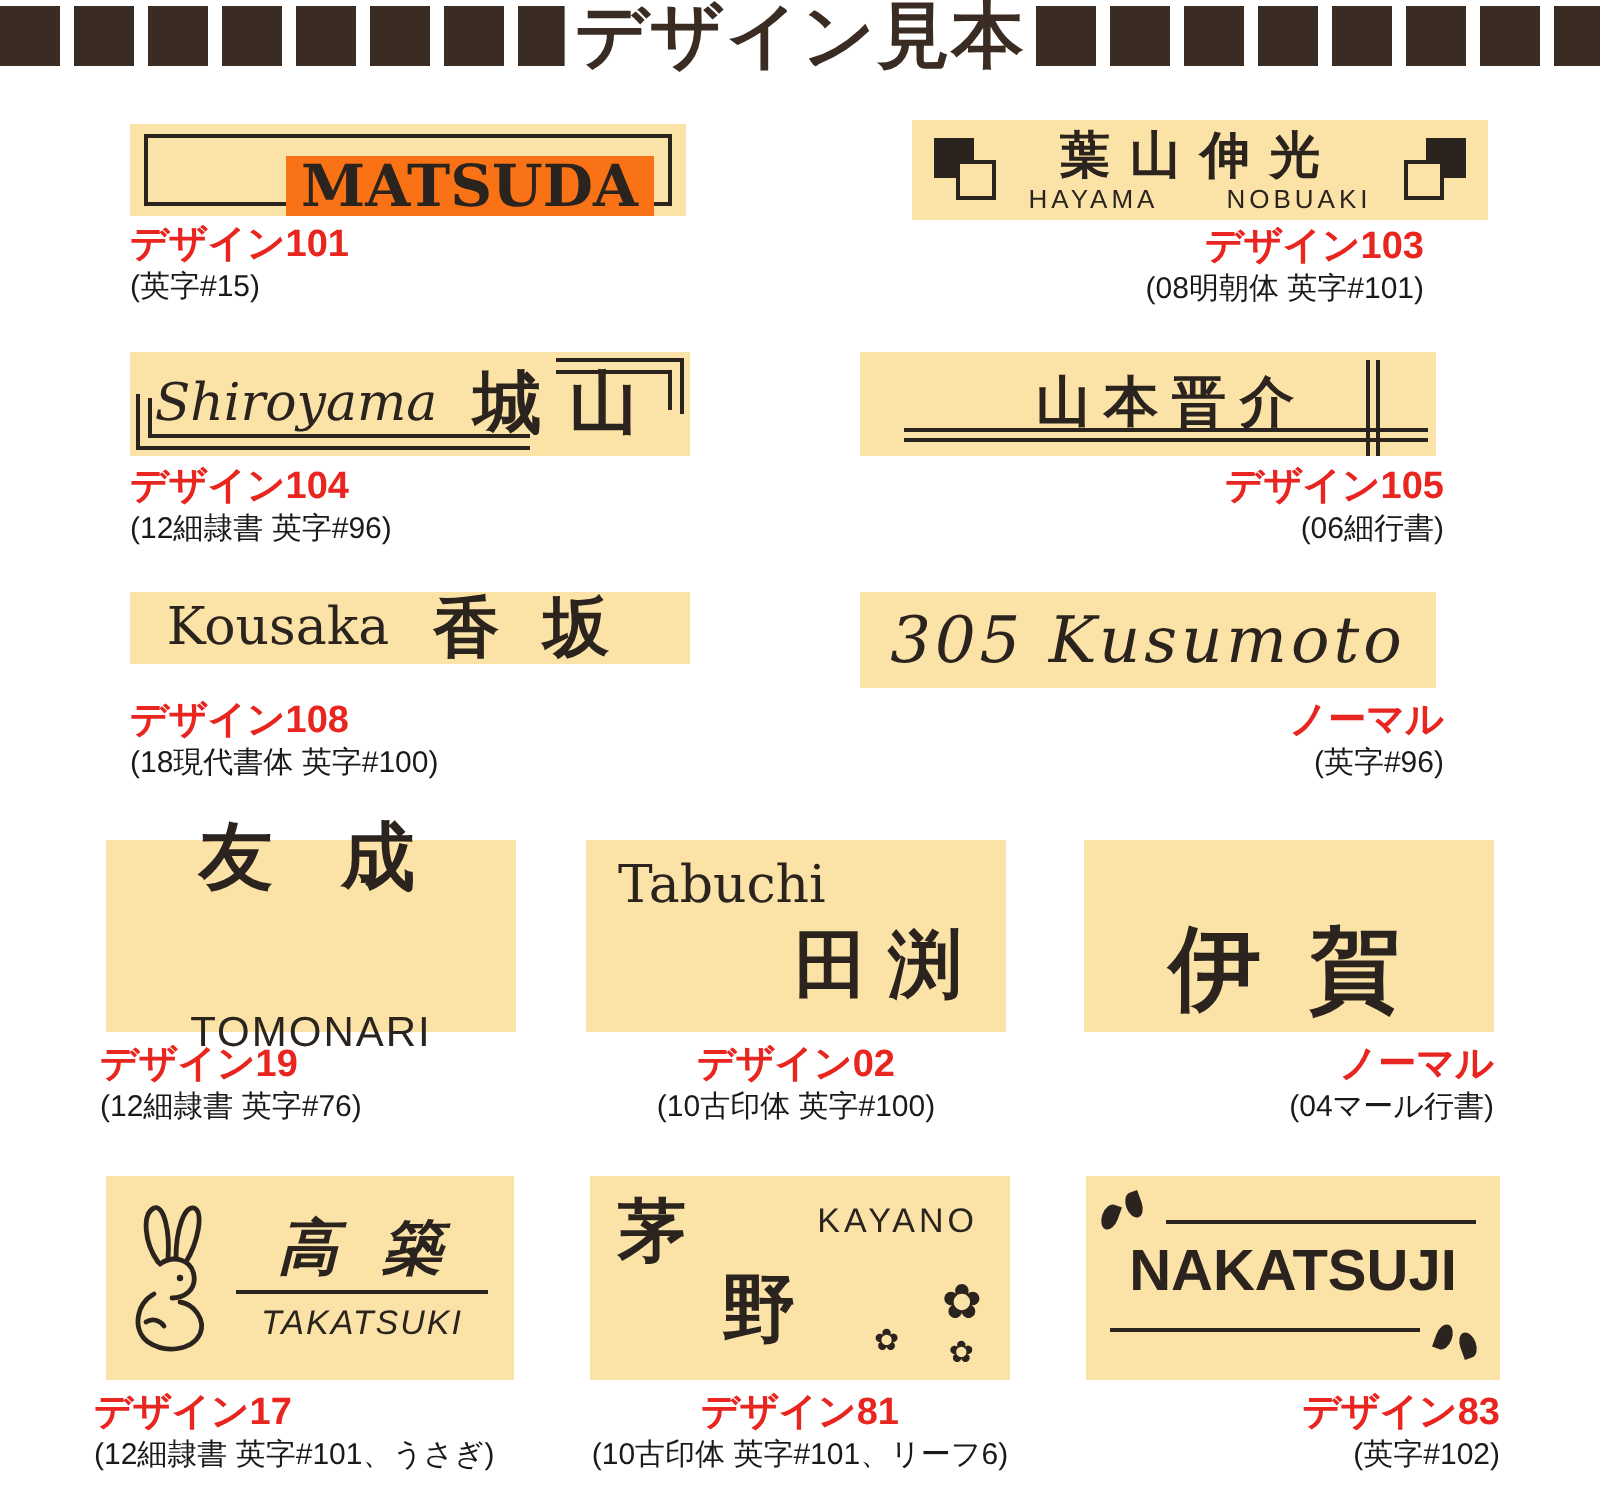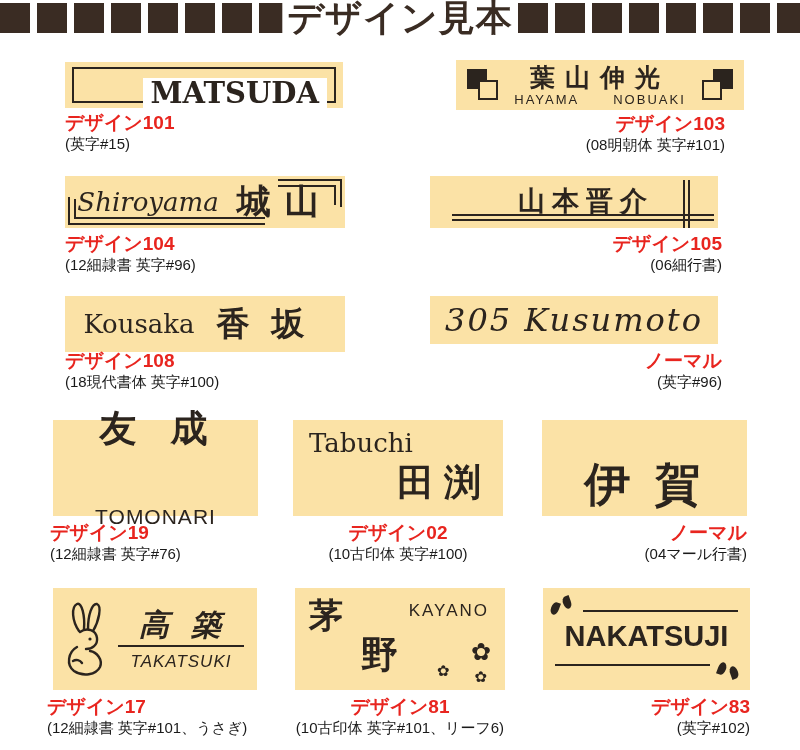--- a/index.html
+++ b/index.html
@@ -20,21 +20,21 @@
   .cap{position:absolute;white-space:nowrap;}
   .cap .label{color:#e8251f;font-size:19px;line-height:22px;font-weight:bold;}
   .cap .note{color:#1a1a1a;font-size:15px;line-height:19px;}
   .t-right{text-align:right;}
   .t-center{text-align:center;}
   .serif{font-family:"DejaVu Serif",serif;}
   .ital{font-style:italic;}
   .line{background:#2b241e;}
   
   .p101-border{position:absolute;top:5px;bottom:5px;left:7px;right:7px;border:2px solid #2b241e;}
-  .p101-name{position:absolute;right:16px;bottom:0;z-index:2;background:#ffffff;
+  .p101-name{position:absolute;right:16px;bottom:0;z-index:2;background:#f97316;
     padding:0 8px;font-size:29px;line-height:1.05;font-weight:bold;}
   
   .p103{display:flex;align-items:center;justify-content:space-between;padding:0 10px;box-sizing:border-box;}
   .motif{position:relative;width:38px;height:38px;flex:0 0 38px;}
   .motif .sq-fill{position:absolute;width:20px;height:20px;background:#2b241e;}
   .motif .sq-line{position:absolute;width:16px;height:16px;border:2px solid #2b241e;background:#fbe2a6;}
   .motif.m-left .sq-fill{left:1px;top:3px;}
   .motif.m-left .sq-line{left:12px;top:14px;}
   .motif.m-right .sq-fill{right:1px;top:3px;}
   .motif.m-right .sq-line{right:12px;top:14px;}
@@ -130,21 +130,21 @@
     <div class="p103-romaji">
       <span>HAYAMA</span>
       <span>NOBUAKI</span>
     </div>
   </div>
   <div class="motif m-right">
     <div class="sq-fill"></div>
     <div class="sq-line"></div>
   </div>
 </div>
-<div class="cap t-right" style="right:75px;top:113px;text-align:right;">
+<div class="cap t-right" style="right:88px;top:113px;text-align:right;">
   <div class="label">デザイン103</div>
   <div class="note">(08明朝体 英字#101)</div>
 </div>
 
 <div class="plate p104" style="left:65px;top:176px;width:280px;height:52px;">
   <div class="br br-bl1"></div>
   <div class="br br-bl2"></div>
   <div class="br br-tr1"></div>
   <div class="br br-tr2"></div>
   <div class="en serif ital">Shiroyama</div>
@@ -160,21 +160,21 @@
   <div class="p105-u1 line"></div>
   <div class="p105-u2 line"></div>
   <div class="p105-v1 line"></div>
   <div class="p105-v2 line"></div>
 </div>
 <div class="cap t-right" style="right:78px;top:233px;">
   <div class="label">デザイン105</div>
   <div class="note">(06細行書)</div>
 </div>
 
-<div class="plate p108" style="left:65px;top:296px;width:280px;height:56px;">
+<div class="plate p108" style="left:65px;top:296px;width:280px;height:36px;">
   <div class="en serif">Kousaka</div>
   <div class="kj serif">香坂</div>
 </div>
 <div class="cap" style="left:65px;top:350px;">
   <div class="label">デザイン108</div>
   <div class="note">(18現代書体 英字#100)</div>
 </div>
 
 <div class="plate pnk" style="left:430px;top:296px;width:288px;height:48px;">
   <div class="en serif ital">305 Kusumoto</div>

